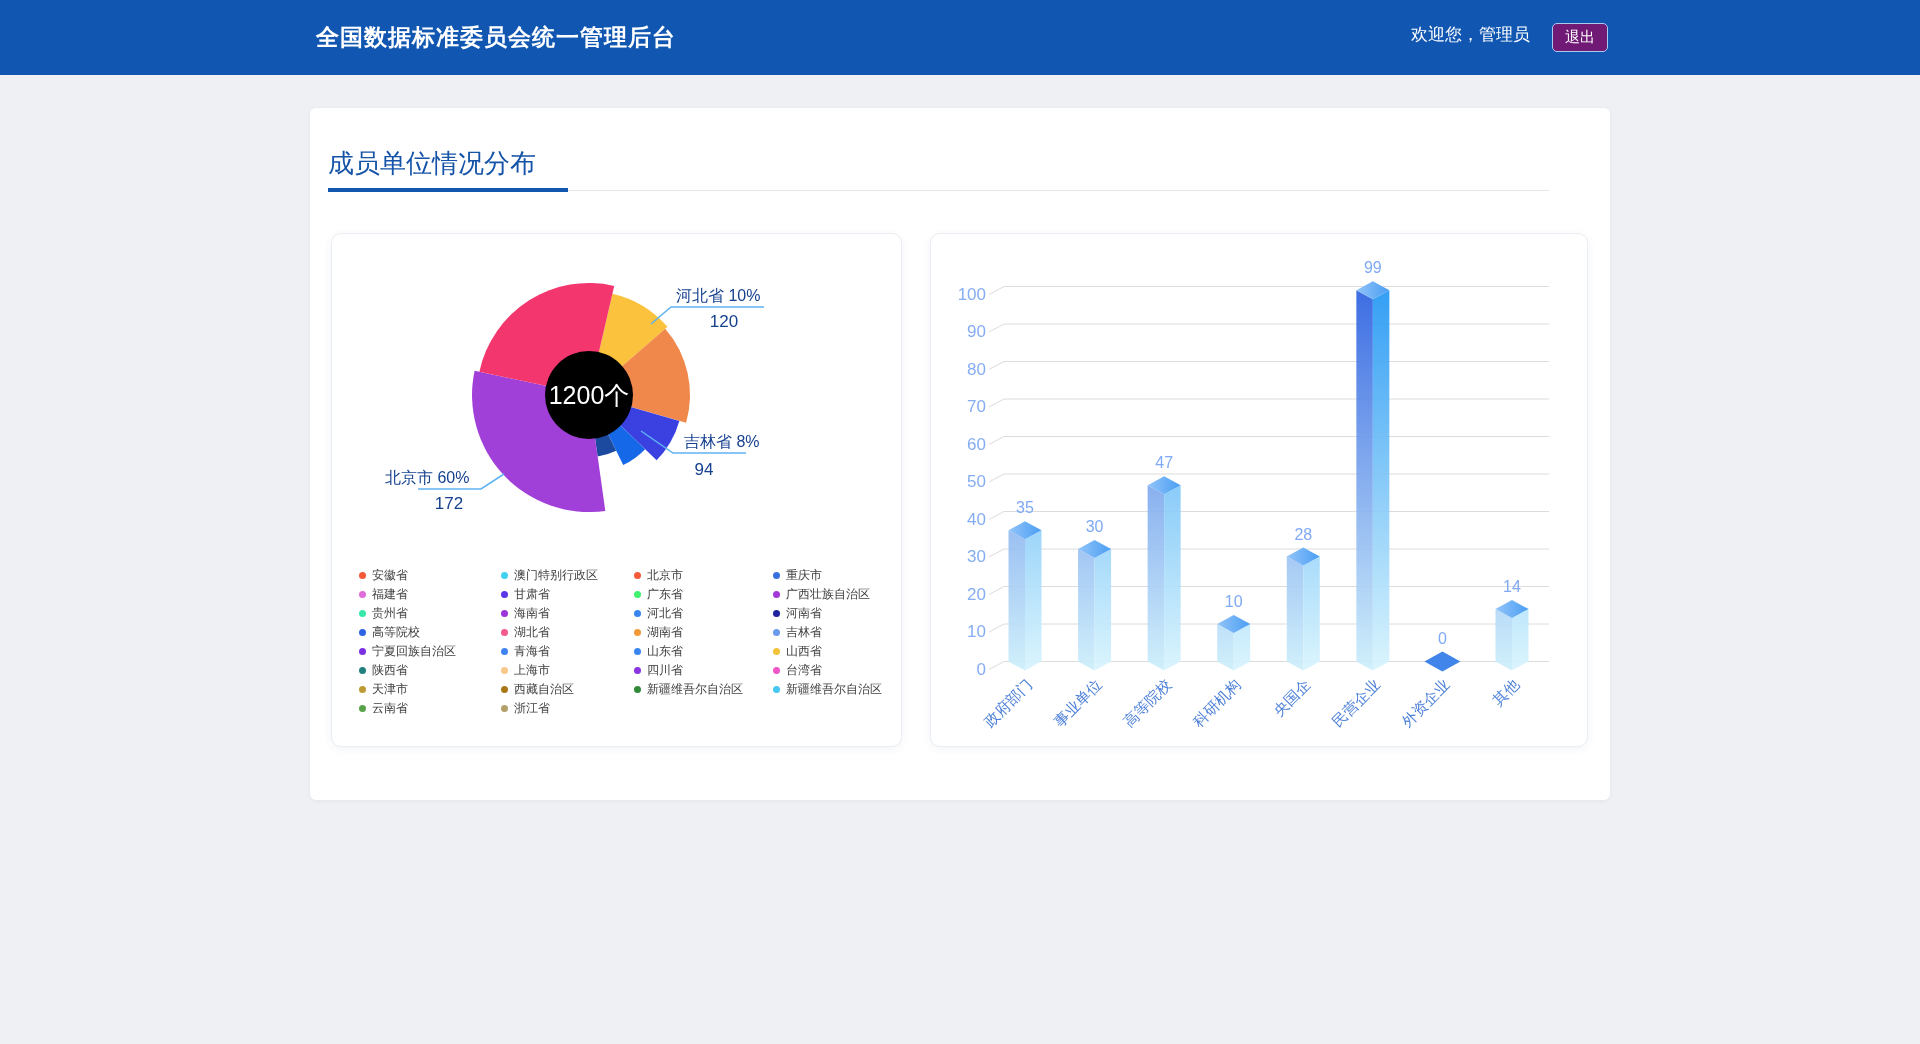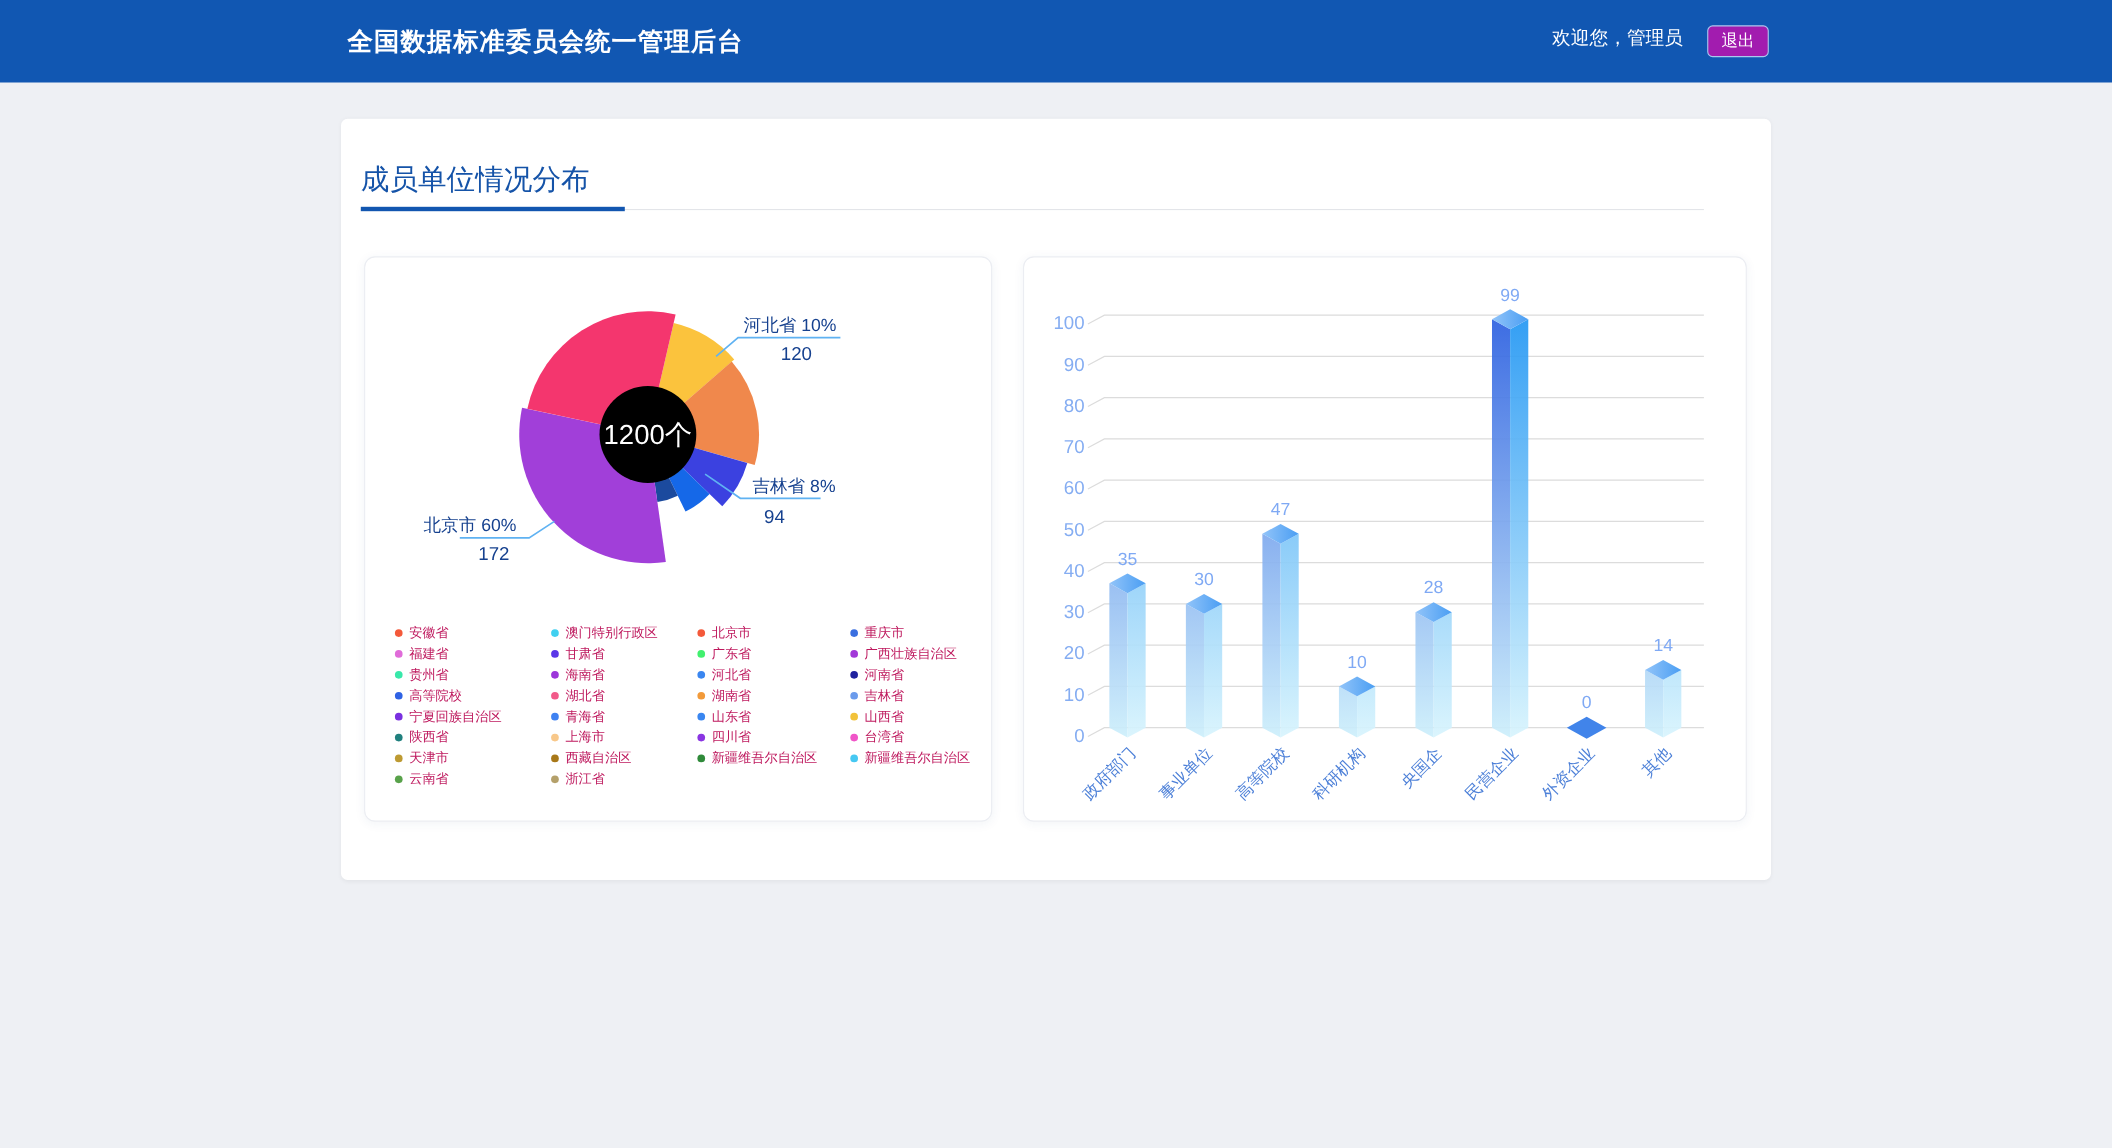--- a/index.html
+++ b/index.html
@@ -7,21 +7,21 @@
     font-family:"Liberation Sans", sans-serif; background:#eef0f4; }
 
   
   .header { position:absolute; left:0; top:0; width:1920px; height:75px;
     background:#1157b2; display:flex; align-items:center; }
   .header-title { color:#ffffff; font-size:23px; font-weight:700;
     margin-left:316px; letter-spacing:1px; }
   .header-right { margin-left:auto; margin-right:312px; display:flex;
     gap:22px; }
   .welcome { color:#ffffff; font-size:17px; }
-  .logout-btn { background:#a21caf; border:1px solid #a9c9ef; color:#ffffff;
+  .logout-btn { background:#701a75; border:1px solid #a9c9ef; color:#ffffff;
     font-size:15px; padding:4px 12px; border-radius:5px; cursor:pointer;
     font-family:inherit; }
 
   
   .main-card { position:absolute; left:310px; top:108px; width:1300px;
     height:692px; background:#ffffff; border-radius:6px;
     box-shadow:0 1px 4px rgba(0,0,0,0.05);text-align:right; }
   .section-title { position:absolute; left:18px; top:38px; font-size:26px;
     color:#1553a8; font-weight:500; }
   .title-underline-blue { position:absolute; left:18px; top:80px;
@@ -35,21 +35,21 @@
   .panel-left  { left:21px;  width:571px; }
   .panel-right { left:620px; width:658px; }
   .panel svg { position:absolute; left:0; top:0; }
 
   
   .legend-grid { position:absolute; left:27px; top:332px;
     display:grid; grid-template-columns:142px 133px 139px 130px;
     grid-auto-rows:19px; }
   .legend-item { display:flex; align-items:center; gap:6px; cursor:pointer; }
   .legend-dot { width:7px; height:7px; border-radius:50%; flex:0 0 auto; }
-  .legend-label { font-size:12px; color:#be185d; white-space:nowrap; }
+  .legend-label { font-size:12px; color:#404040; white-space:nowrap; }
 </style>
 </head>
 <body>
 
 <div class="header">
   <div class="header-title">全国数据标准委员会统一管理后台</div>
   <div class="header-right">
     <span class="welcome">欢迎您，管理员</span>
     <button class="logout-btn">退出</button>
   </div>

